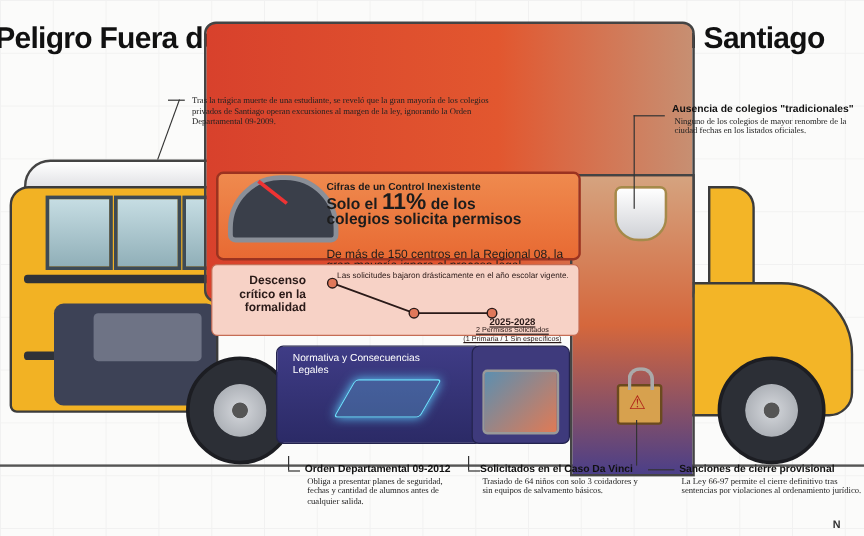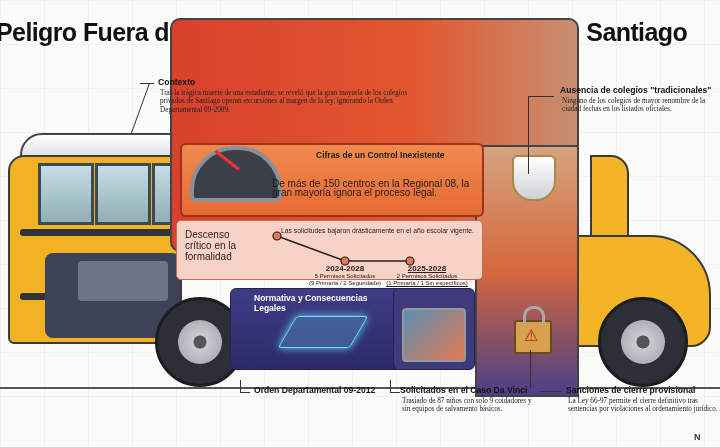--- a/index.html
+++ b/index.html
@@ -22,33 +22,33 @@
   .cab-top{position:absolute;left:590px;top:30px;width:35px;height:90px;background:#f3b527;border:2px solid #3b3b3b;border-radius:0 18px 0 0;}
   .wheel{position:absolute;width:84px;height:84px;border-radius:50%;background:#2c2f36;border:3px solid #1c1d22;}
   .wheel::after{content:"";position:absolute;left:20px;top:20px;width:44px;height:44px;border-radius:50%;background:radial-gradient(#555 20%,#c9ccd1 22%,#aeb2b8 70%,#777 72%);}
   .ground{position:absolute;left:0;top:262px;width:720px;height:1.5px;background:#555;}
   
   .cut{position:absolute;left:170px;top:18px;width:405px;height:230px;border:2px solid #444;border-radius:10px;background:linear-gradient(90deg,#d8412c,#e2572f 60%,#c78f72);overflow:hidden;}
   .stat-panel{position:absolute;left:180px;top:143px;width:300px;height:70px;background:linear-gradient(#ef8a4e,#e86a33);border:2px solid #9b3320;border-radius:6px;}
   .gauge{position:absolute;left:190px;top:146px;width:84px;height:48px;background:#3a3f4a;border:4px solid #8a8f98;border-radius:44px 44px 6px 6px;}
   .gauge .needle{position:absolute;left:15px;top:18px;width:30px;height:3px;background:#e33;transform:rotate(38deg);transform-origin:right center;}
   .stat-text{position:absolute;left:272px;top:150px;width:210px;color:#1c1c1c;}
-  .stat-kicker{font-size:8.5px;font-weight:bold;margin-left:44px;}
+  .stat-kicker{font-size:8.5px;font-weight:bold;}
   .stat-head{font-size:13px;font-weight:bold;line-height:13px;margin-top:2px;}
   .stat-big{font-size:19px;font-weight:bold;}
   .stat-sub{font-size:10px;line-height:8.5px;margin-top:20px;}
   .trend{position:absolute;left:176px;top:220px;width:305px;height:58px;background:#f7d2c6;border-radius:5px;border:1px solid #c56d55;}
-  .trend-title{position:absolute;left:8px;top:8px;font-size:10px;font-weight:normal;line-height:11px;color:#2a1a18;width:70px;}
+  .trend-title{position:absolute;left:8px;top:8px;font-size:10px;font-weight:bold;line-height:11px;color:#2a1a18;width:70px;text-align:right;}
   .trend-note{position:absolute;right:8px;top:6px;font-size:6.8px;text-align:right;line-height:8px;color:#2a1a18;}
   .tp{position:absolute;text-align:center;font-size:6px;line-height:7px;color:#2a1a18;width:90px;}
   .tp b{display:block;font-size:8px;line-height:9px;}
   .trend svg{position:absolute;left:0;top:0;}
   .lower{position:absolute;left:230px;top:288px;width:170px;height:80px;background:linear-gradient(#3f3c86,#2b2a66);border-radius:6px;border:1.5px solid #23234d;}
   .lower2{position:absolute;left:393px;top:288px;width:80px;height:80px;background:#3e3a7c;border-radius:6px;border:1.5px solid #23234d;}
-  .lower-title{position:absolute;left:254px;top:293px;color:#fff;font-size:8.5px;font-weight:bold;line-height:10px;}
+  .lower-title{position:absolute;left:244px;top:293px;color:#fff;font-size:8.5px;font-weight:normal;line-height:10px;}
   .tablet{position:absolute;left:287px;top:316px;width:70px;height:30px;border:1.5px solid #6de3ff;background:rgba(110,220,255,.25);transform:skewX(-30deg);border-radius:3px;box-shadow:0 0 8px #5ecfff;}
   .bag{position:absolute;left:402px;top:308px;width:60px;height:50px;background:linear-gradient(135deg,#5c8fb0,#e07a55);border:2px solid #999;border-radius:4px;}
   .door{position:absolute;left:475px;top:145px;width:100px;height:248px;background:linear-gradient(#d5a37f,#d5673c 50%,#4b3f88);border:2px solid #444;}
   .shield{position:absolute;left:512px;top:155px;width:40px;height:42px;background:linear-gradient(#fff,#cfd1d6);border:2px solid #a58a4a;border-radius:6px 6px 20px 20px;}
   .lock{position:absolute;left:514px;top:320px;width:34px;height:30px;background:#d7a14e;border:2px solid #6b4a1e;border-radius:3px;}
   .lock::before{content:"";position:absolute;left:7px;top:-16px;width:16px;height:16px;border:3px solid #aaa;border-bottom:none;border-radius:10px 10px 0 0;}
   .lock span{position:absolute;left:8px;top:4px;font-size:16px;color:#b0261a;}
   .brand{position:absolute;left:694px;top:432px;font-size:9px;font-weight:bold;color:#333;}
 </style>
 </head>
@@ -81,35 +81,38 @@
 <div class="lock">
     <span>⚠</span>
   </div>
 
 <div class="stat-panel"></div>
 <div class="gauge">
     <div class="needle"></div>
   </div>
 <div class="stat-text">
   <div class="stat-kicker">Cifras de un Control Inexistente</div>
+  <div class="stat-head">
+    <span>Solo el</span>
+    <span class="stat-big">11%</span>
+    <span>de los</span><br>
+    <span>colegios solicita permisos</span>
+  </div>
   <div class="stat-sub">De más de 150 centros en la Regional 08, la gran mayoría ignora el proceso legal.</div>
 </div>
 
 <div class="trend">
   <svg width="305" height="58">
     <polyline points="100,15 168,40 233,40" fill="none" stroke="#2a1a18" stroke-width="1.5"></polyline>
     <circle cx="100" cy="15" r="4" fill="#e0785a" stroke="#2a1a18" stroke-width="1.2"></circle>
     <circle cx="168" cy="40" r="4" fill="#e0785a" stroke="#2a1a18" stroke-width="1.2"></circle>
     <circle cx="233" cy="40" r="4" fill="#e0785a" stroke="#2a1a18" stroke-width="1.2"></circle>
   </svg>
   <div class="trend-title">Descenso crítico en la formalidad</div>
   <div class="trend-note">Las solicitudes bajaron drásticamente en el año escolar vigente.</div>
-  <div class="tp" style="left:123px;top:43px;">
-    <b>2024-2028</b><span>5 Permisos Solicitados</span><br><span>(9 Primaria / 2 Seguridade)</span>
-  </div>
   <div class="tp" style="left:205px;top:43px;text-decoration:underline;">
     <b>2025-2028</b><span>2 Permisos Solicitados</span><br><span>(1 Primaria / 1 Sin específicos)</span>
   </div>
 </div>
 
 <div class="lower"></div>
 <div class="lower2"></div>
 <div class="lower-title" style="width:130px;">Normativa y Consecuencias Legales</div>
 <div class="tablet"></div>
 <div class="bag"></div>
@@ -119,32 +122,32 @@
 <div class="line" style="left:528px;top:96px;width:26px;height:1px;"></div>
 <div class="line" style="left:528px;top:96px;width:1px;height:78px;"></div>
 <div class="line" style="left:240px;top:380px;width:1px;height:12px;"></div>
 <div class="line" style="left:240px;top:392px;width:10px;height:1px;"></div>
 <div class="line" style="left:390px;top:380px;width:1px;height:12px;"></div>
 <div class="line" style="left:390px;top:392px;width:10px;height:1px;"></div>
 <div class="line" style="left:530px;top:350px;width:1px;height:38px;"></div>
 <div class="line" style="left:540px;top:391px;width:22px;height:1px;"></div>
 
 <div class="callout" style="left:158px;top:78px;width:260px;">
-  <h4>Contexto</h4>
   <p>Tras la trágica muerte de una estudiante, se reveló que la gran mayoría de los colegios privados de Santiago operan excursiones al margen de la ley, ignorando la Orden Departamental 09-2009.</p>
 </div>
 <div class="callout" style="left:560px;top:86px;width:160px;">
   <h4>Ausencia de colegios "tradicionales"</h4>
   <p>Ninguno de los colegios de mayor renombre de la ciudad fechas en los listados oficiales.</p>
 </div>
 <div class="callout" style="left:254px;top:386px;width:130px;">
   <h4>Orden Departamental 09-2012</h4>
+  <p>Obliga a presentar planes de seguridad, fechas y cantidad de alumnos antes de cualquier salida.</p>
 </div>
 <div class="callout" style="left:400px;top:386px;width:135px;">
   <h4>Solicitados en el Caso Da Vinci</h4>
-  <p>Trasiado de 87 niños con solo 9 coidadores y sin equipos de salvamento básicos.</p>
+  <p>Trasiado de 64 niños con solo 3 coidadores y sin equipos de salvamento básicos.</p>
 </div>
 <div class="callout" style="left:566px;top:386px;width:160px;">
   <h4>Sanciones de cierre provisional</h4>
   <p>La Ley 66-97 permite el cierre definitivo tras sentencias por violaciones al ordenamiento jurídico.</p>
 </div>
 
 <div class="brand">N</div>
 
 </body></html>

